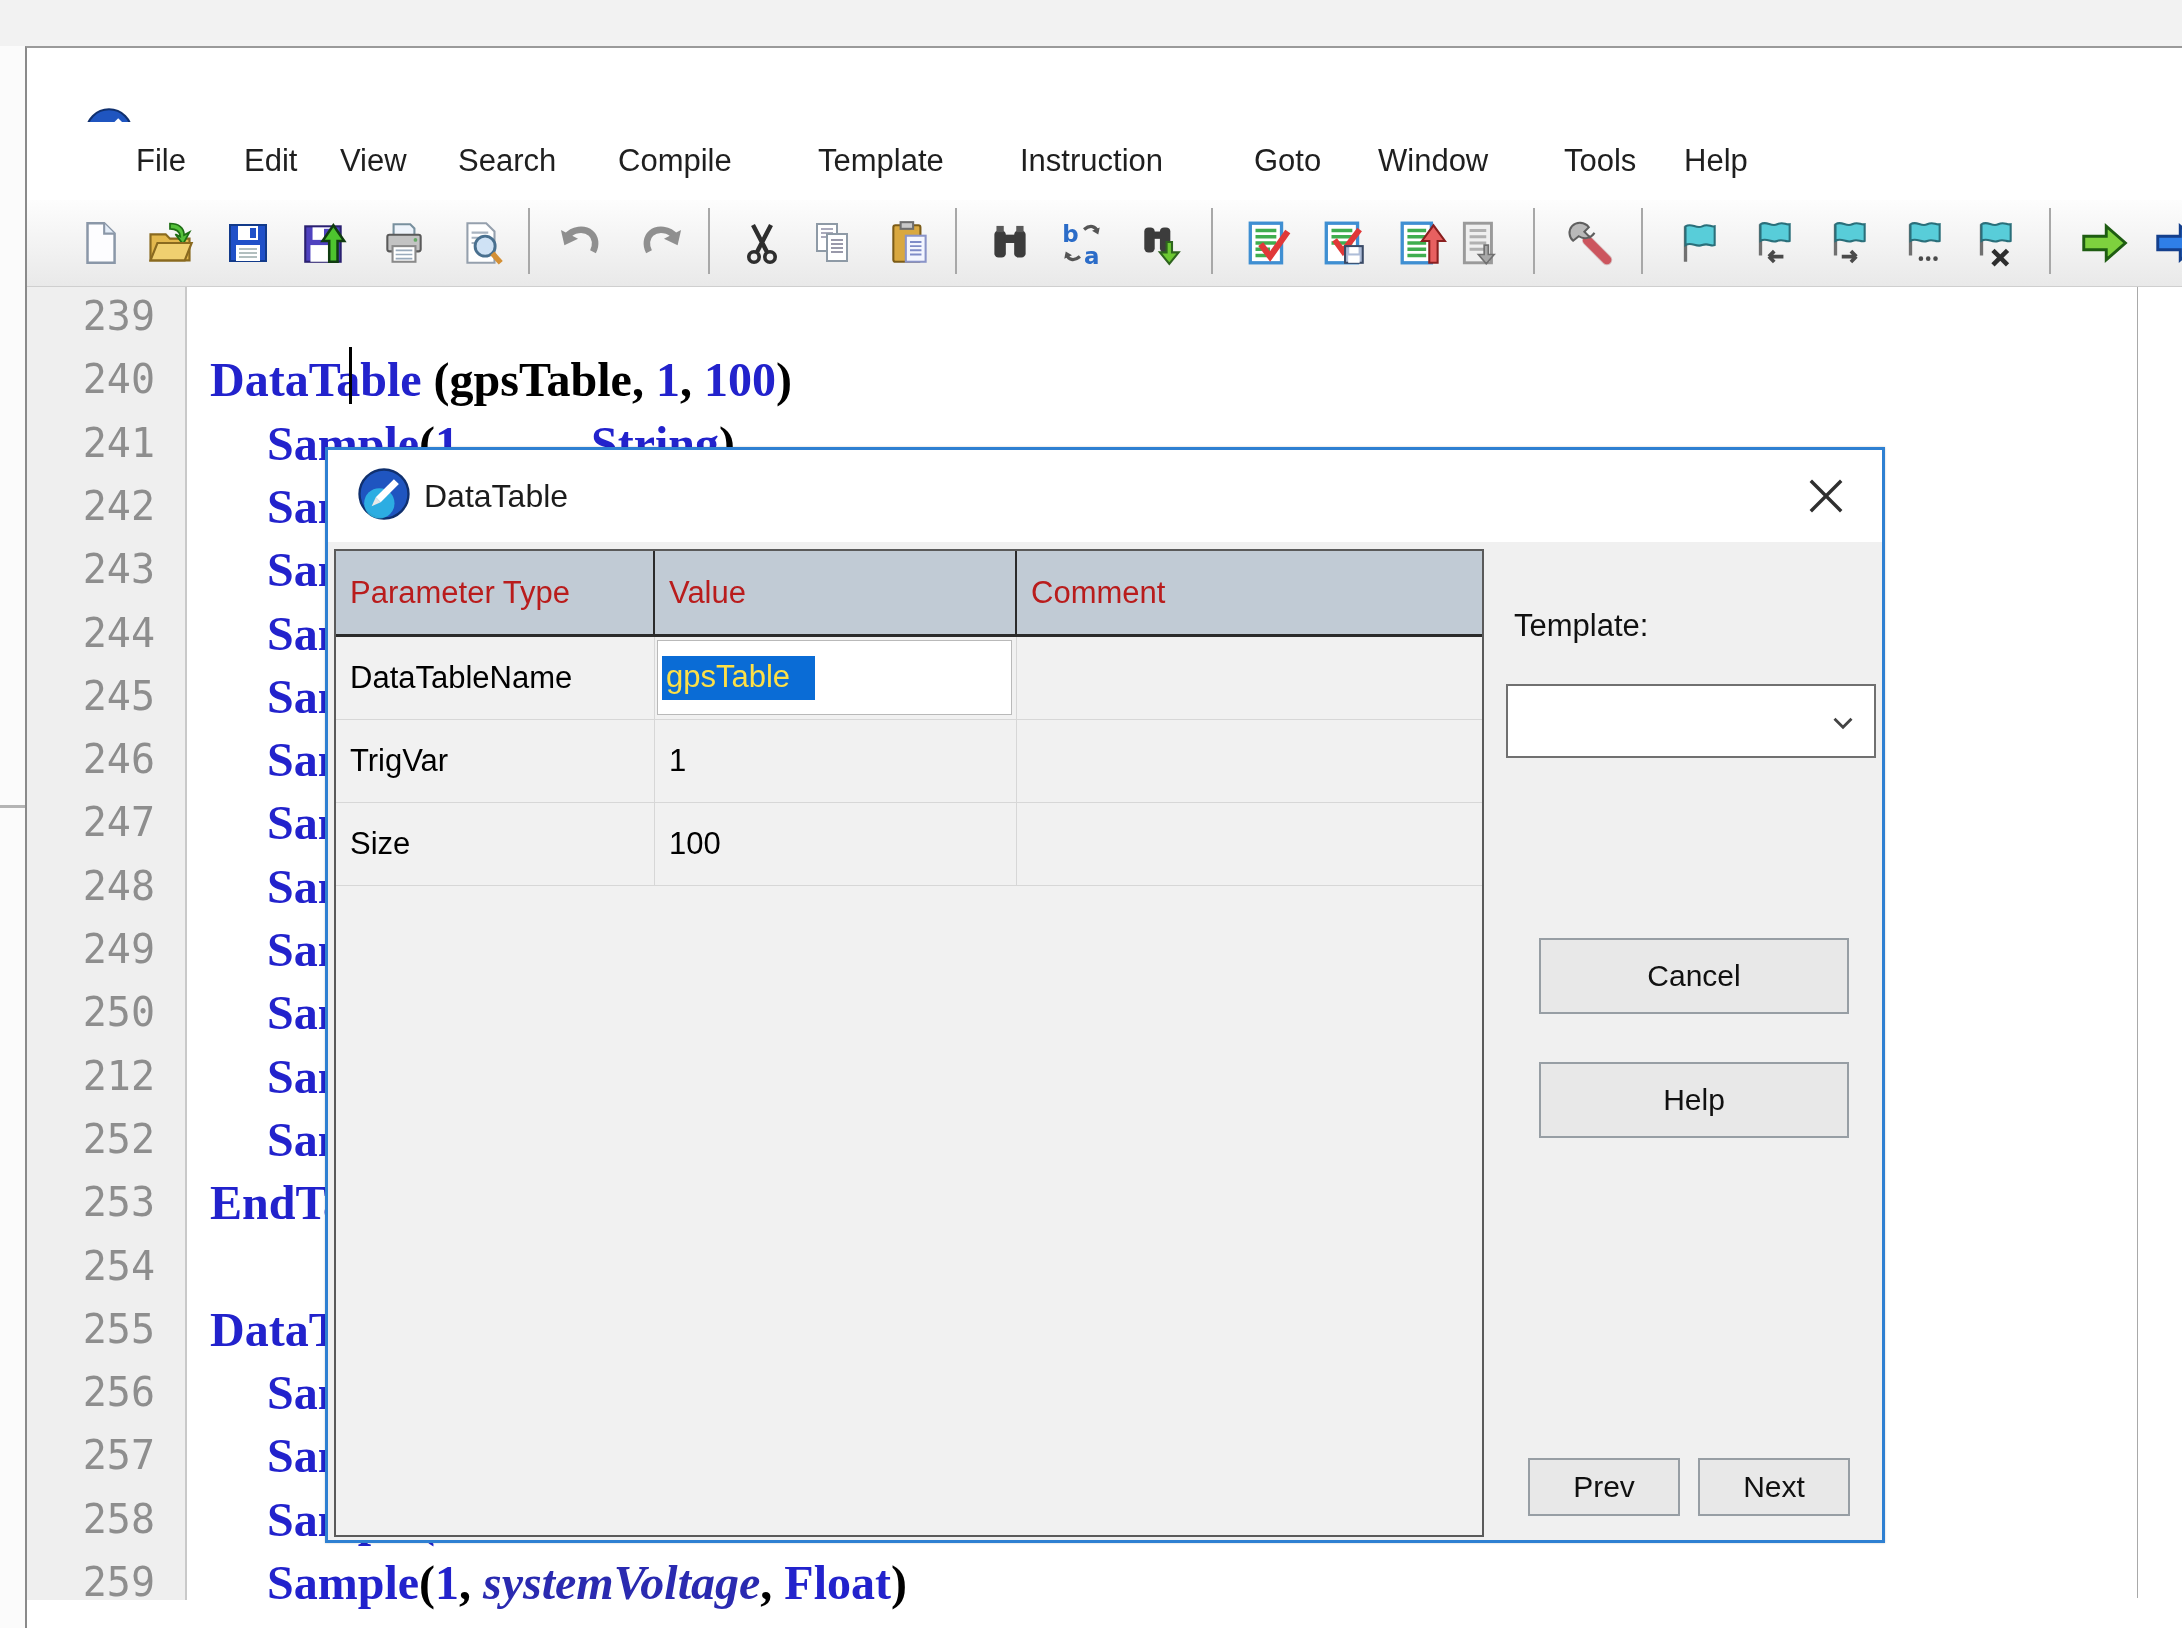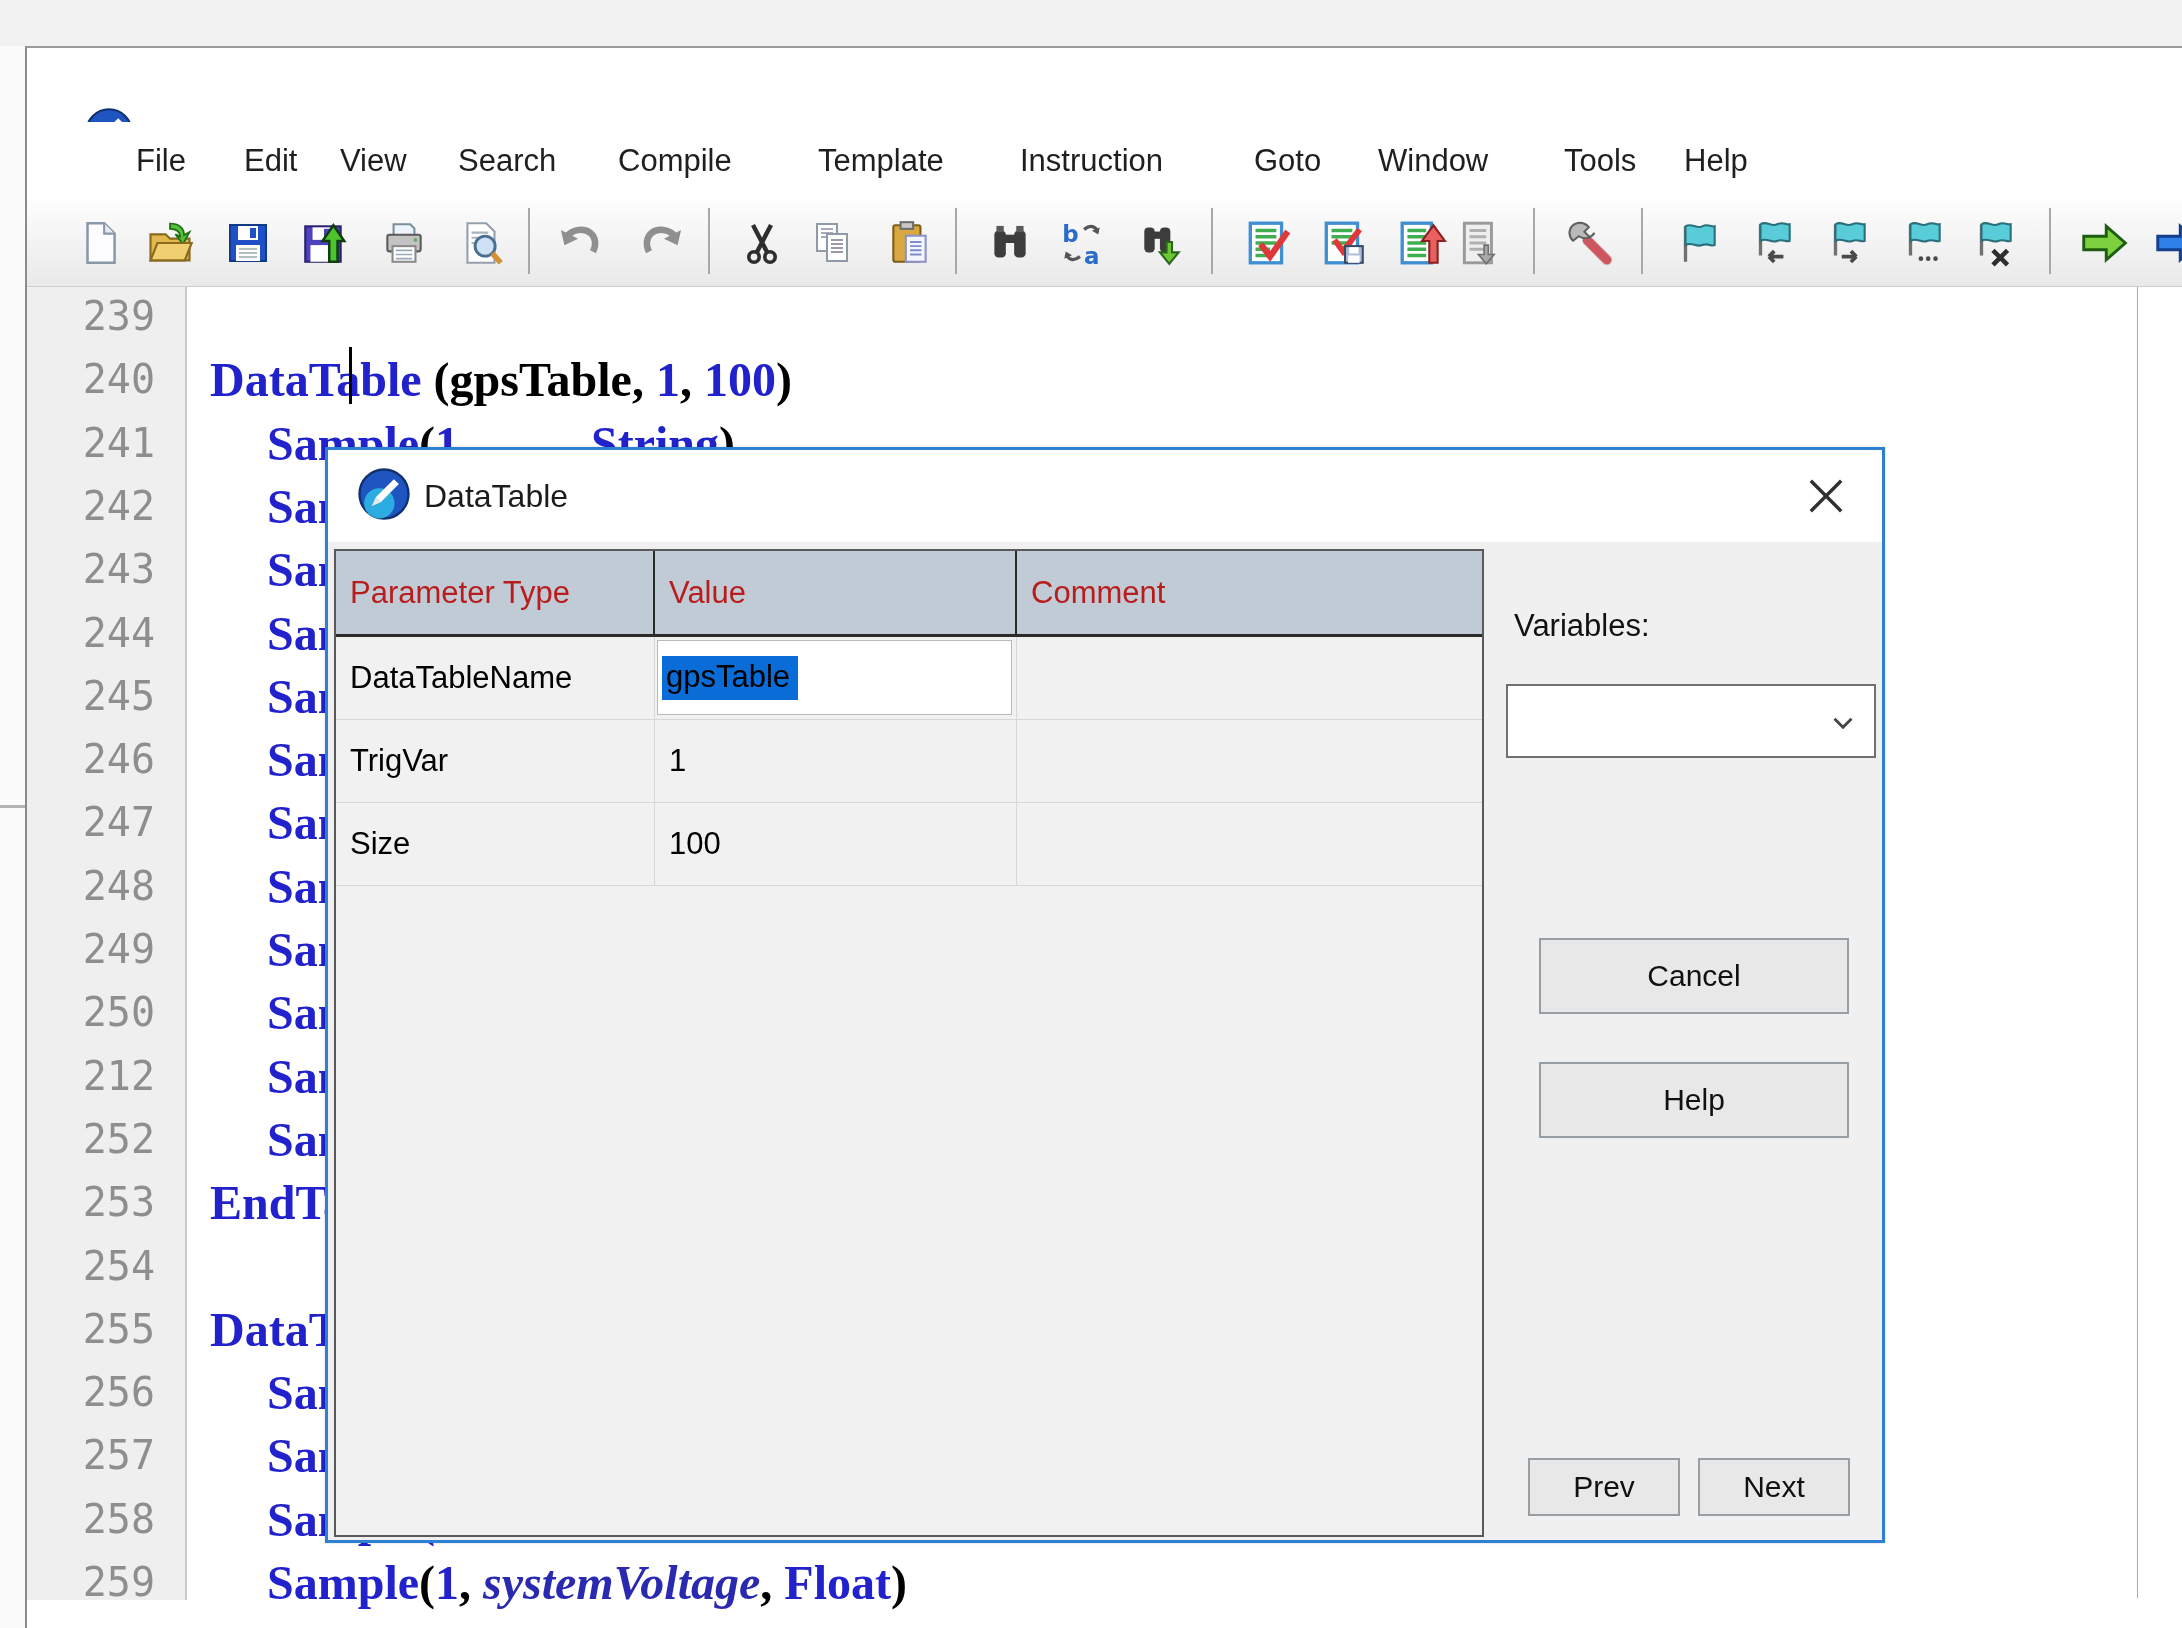--- a/index.html
+++ b/index.html
@@ -50,21 +50,21 @@
   .th{box-sizing:border-box;border-right:2px solid #2b2b2b;display:flex;align-items:center;
       padding-left:14px;font-size:31px;color:#b91c1c;}
   .th:last-child{border-right:none;}
   .trow{display:flex;height:82px;border-bottom:1px solid #d7d7d7;}
   .td{box-sizing:border-box;border-right:1px solid #d7d7d7;display:flex;align-items:center;
       padding-left:14px;font-size:31px;color:#000;position:relative;}
   .td:last-child{border-right:none;}
   .c1{width:319px;} .c2{width:362px;} .c3{width:463px;flex:1;}
   .vedit{position:absolute;left:2px;top:3px;right:4px;bottom:4px;background:#fff;
          border:1px solid #b9b9b9;display:flex;align-items:center;padding-left:4px;}
-  .sel{background:#0a6cd6;color:#000000;padding:3px 8px 5px 4px;font-size:31px;}
+  .sel{background:#0a6cd6;color:#fde047;padding:3px 25px 5px 4px;font-size:31px;}
   
   #vars-label{position:absolute;left:1186px;top:158px;font-size:31px;color:#111;}
   #vars-combo{position:absolute;left:1178px;top:234px;width:370px;height:74px;background:#fff;
               border:2px solid #707070;box-sizing:border-box;}
   #vars-combo svg{position:absolute;right:14px;top:20px;}
   .dbtn{position:absolute;left:1211px;width:310px;height:76px;background:#e8e8e8;
         border:2px solid #979ea4;box-sizing:border-box;display:flex;align-items:center;
         justify-content:center;font-size:30px;color:#111;}
   .dbtn-sm{position:absolute;width:152px;height:58px;background:#e8e8e8;border:2px solid #979ea4;
         box-sizing:border-box;display:flex;align-items:center;justify-content:center;
@@ -391,21 +391,21 @@
             <div class="td c3"></div>
           </div>
           <div class="trow">
             <div class="td c1">Size</div>
             <div class="td c2">100</div>
             <div class="td c3"></div>
           </div>
         </div>
     </div>
 
-    <div id="vars-label">Variables:</div>
+    <div id="vars-label">Template:</div>
     <div id="vars-combo">
       <span></span>
       <svg width="34" height="34" viewBox="0 0 24 24">
           <path d="M6 9l6 6 6-6" fill="none" stroke="#444" stroke-width="2"></path>
         </svg>
     </div>
 
     <div class="dbtn" style="top:488px">Cancel</div>
     <div class="dbtn" style="top:612px">Help</div>
     <div class="dbtn-sm" style="left:1200px;top:1008px">Prev</div>

